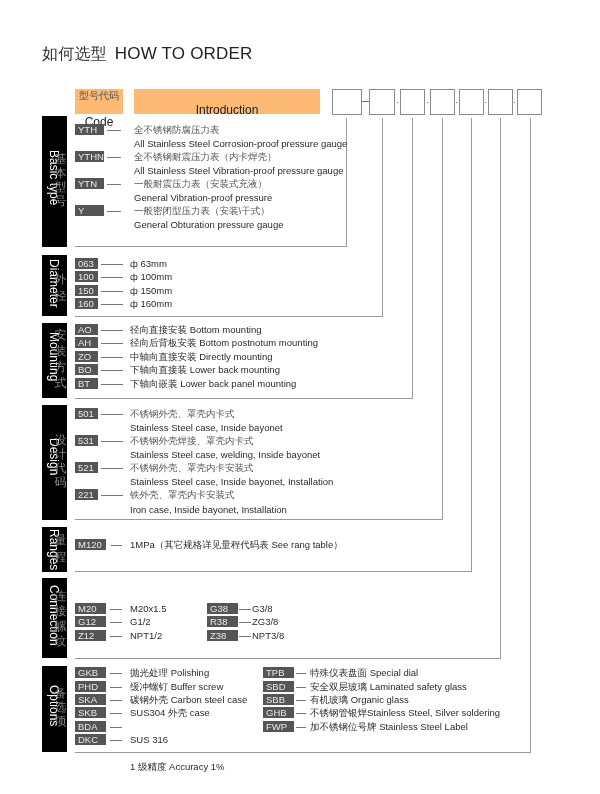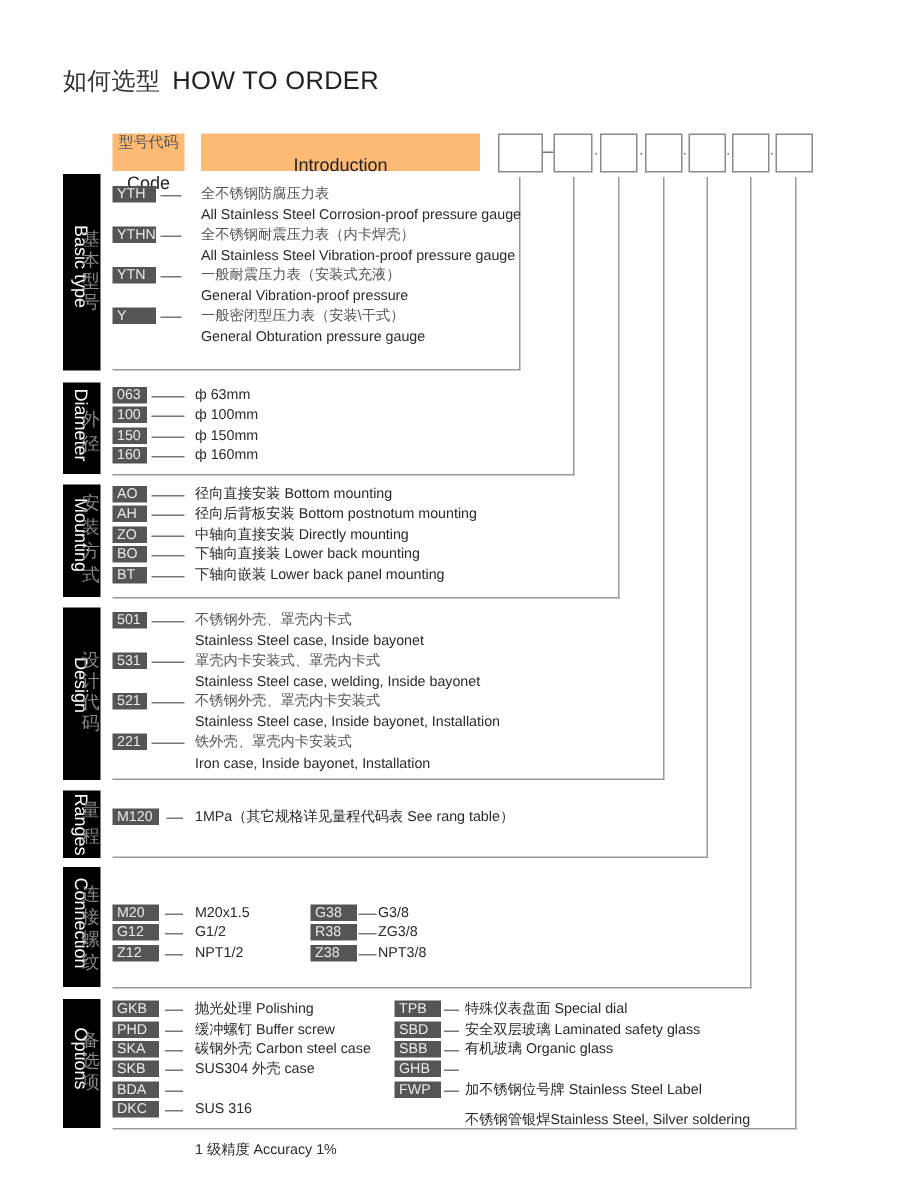--- a/index.html
+++ b/index.html
@@ -156,21 +156,21 @@
   <span class="cn" style="left:12px;top:28px;">设计代码</span>
 </div>
 <div>
   <div class="abs badge" style="left:75px;top:408px;width:23px;">501</div>
   <div class="abs dash" style="left:101px;top:414px;width:22px;"></div>
   <div class="abs txt cn" style="left:130px;top:408px;">不锈钢外壳、罩壳内卡式</div>
   <div class="abs txt" style="left:130px;top:422px;">Stainless Steel case, Inside bayonet</div>
 
   <div class="abs badge" style="left:75px;top:435px;width:23px;">531</div>
   <div class="abs dash" style="left:101px;top:441px;width:22px;"></div>
-  <div class="abs txt cn" style="left:130px;top:435px;">罩壳内卡安装式、罩壳内卡式</div>
+  <div class="abs txt cn" style="left:130px;top:435px;">不锈钢外壳焊接、罩壳内卡式</div>
   <div class="abs txt" style="left:130px;top:449px;">Stainless Steel case, welding, Inside bayonet</div>
 
   <div class="abs badge" style="left:75px;top:462px;width:23px;">521</div>
   <div class="abs dash" style="left:101px;top:468px;width:22px;"></div>
   <div class="abs txt cn" style="left:130px;top:462px;">不锈钢外壳、罩壳内卡安装式</div>
   <div class="abs txt" style="left:130px;top:476px;">Stainless Steel case, Inside bayonet, Installation</div>
 
   <div class="abs badge" style="left:75px;top:489px;width:23px;">221</div>
   <div class="abs dash" style="left:101px;top:495px;width:22px;"></div>
   <div class="abs txt cn" style="left:130px;top:489px;">铁外壳、罩壳内卡安装式</div>
@@ -254,18 +254,18 @@
   <div class="abs badge" style="left:263px;top:681px;width:31px;">SBD</div>
   <div class="abs dash" style="left:296px;top:687px;width:10px;"></div>
   <div class="abs txt" style="left:310px;top:681px;">安全双层玻璃 Laminated safety glass</div>
 
   <div class="abs badge" style="left:263px;top:694px;width:31px;">SBB</div>
   <div class="abs dash" style="left:296px;top:700px;width:10px;"></div>
   <div class="abs txt" style="left:310px;top:694px;">有机玻璃 Organic glass</div>
 
   <div class="abs badge" style="left:263px;top:707px;width:31px;">GHB</div>
   <div class="abs dash" style="left:296px;top:713px;width:10px;"></div>
-  <div class="abs txt" style="left:310px;top:741px;">不锈钢管银焊Stainless Steel, Silver soldering</div>
+  <div class="abs txt" style="left:310px;top:707px;">不锈钢管银焊Stainless Steel, Silver soldering</div>
 
   <div class="abs badge" style="left:263px;top:721px;width:31px;">FWP</div>
   <div class="abs dash" style="left:296px;top:727px;width:10px;"></div>
   <div class="abs txt" style="left:310px;top:721px;">加不锈钢位号牌 Stainless Steel Label</div>
 </div>
 
 </body></html>

